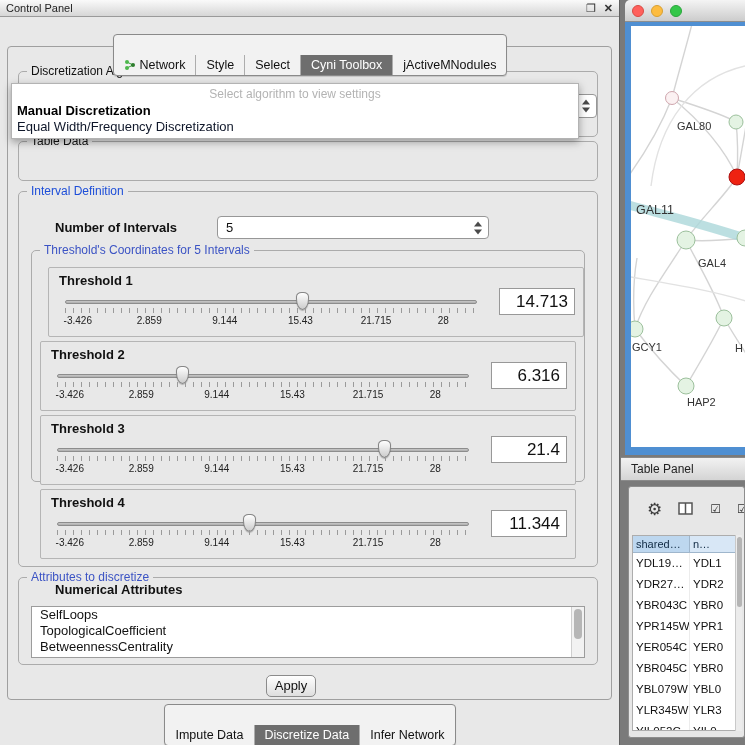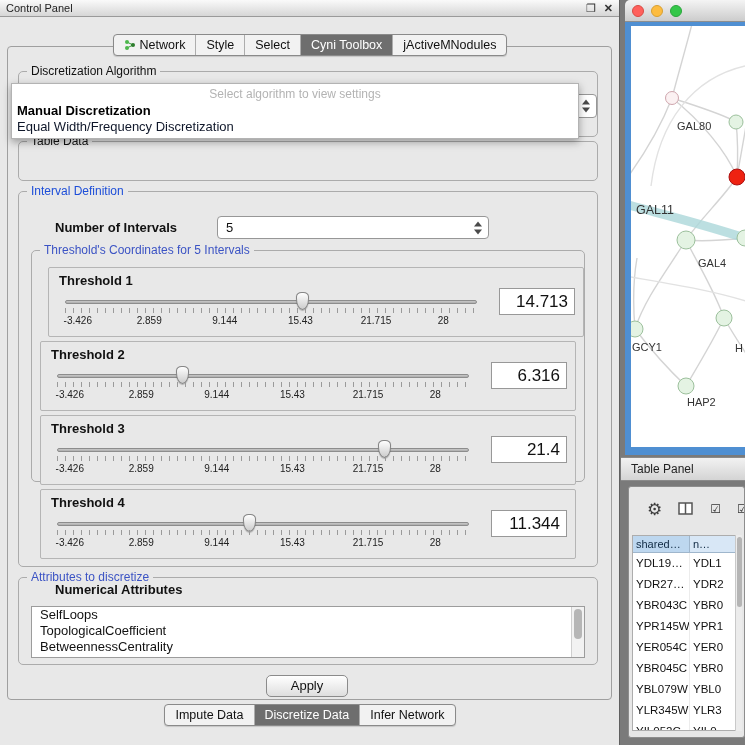--- a/index.html
+++ b/index.html
@@ -18,21 +18,21 @@
   }
   .cp-titlebar {
     height:17px; background:linear-gradient(#fafafa,#d6d6d6);
     border-bottom:1px solid #9a9a9a; display:flex; align-items:center;
     font-size:11px; padding:0 6px; color:#222;
   }
   .cp-title { flex:1; }
   .tb-ico { font-size:11px; color:#333; margin-left:8px; cursor:default; }
   .tabbar { position:absolute; top:34px; left:0; width:620px; display:flex; justify-content:center; z-index:5; }
   .seg { display:flex; border:1px solid #8a8a8a; border-radius:4px; background:#f2f2f2; overflow:hidden; box-shadow:0 1px 1px rgba(0,0,0,.15); }
-  .seg-item { padding:3px 10px; font-size:12.5px; color:#111; border-right:1px solid #adadad; display:flex; align-items:center; gap:4px; white-space:nowrap; }
+  .seg-item { padding:3px 10px; font-size:12.5px; color:#111; border-right:1px solid #adadad; display:flex; align-items:center; gap:4px; white-space:nowrap;margin-top:20px; }
   .seg-item:last-child { border-right:none; }
   .seg-item.selected { background:#6e6e6e; color:#fff; }
   .cp-pane {
     position:absolute; left:7px; top:46px; width:605px; height:654px;
     border:1px solid #9f9f9f; border-radius:4px; background:#e8e8e8;
   }
   .groupbox { position:absolute; border:1px solid #ababab; border-radius:5px; }
   .group-label {
     position:absolute; top:-8px; left:8px; background:#e8e8e8; padding:0 4px;
     font-size:12px; white-space:nowrap;
@@ -73,21 +73,21 @@
   .thr-value { position:absolute; right:8px; top:20px; width:76px; height:27px;
     background:#fff; border:1px solid #989898; font-size:17px; line-height:25px;
     text-align:right; padding-right:6px; }
   
   .attr-sub { position:absolute; left:12px; top:4px; font-size:13px; font-weight:bold;margin-left:24px; }
   .listbox { position:absolute; left:12px; top:28px; width:554px; height:52px;
     background:#fff; border:1px solid #9c9c9c; overflow:hidden; }
   .listbox .li { font-size:13px; line-height:16px; padding-left:8px; white-space:nowrap; }
   .list-scroll { position:absolute; right:0; top:0; bottom:0; width:13px; background:#f2f2f2; border-left:1px solid #cfcfcf; }
   .list-scroll .lthumb { position:absolute; left:2px; top:2px; width:8px; height:30px; background:#b6b6b6; border-radius:4px; }
-  .apply-btn { position:absolute; left:258px; top:628px; width:82px; height:22px;
+  .apply-btn { position:absolute; left:258px; top:628px; width:50px; height:22px;
     background:linear-gradient(#ffffff,#dedede); border:1px solid #8b8b8b; border-radius:5px;
     font-size:13px; text-align:center; line-height:20px; }
   .bottom-tabs { position:absolute; top:704px; left:0; width:620px; display:flex; justify-content:center; }
   
   .net-window { position:absolute; left:625px; top:0; width:120px; height:455px; }
   .net-titlebar { height:22px; background:linear-gradient(#f4f4f4,#cccccc);
     border-bottom:1px solid #8e8e8e; border-top-left-radius:5px; display:flex; align-items:center; padding-left:7px; gap:7px; }
   .light { width:12px; height:12px; border-radius:50%; }
   .l-red   { background:#ff605c; border:1px solid #d94b44; }
   .l-yel   { background:#fdbc40; border:1px solid #d8a032; }

